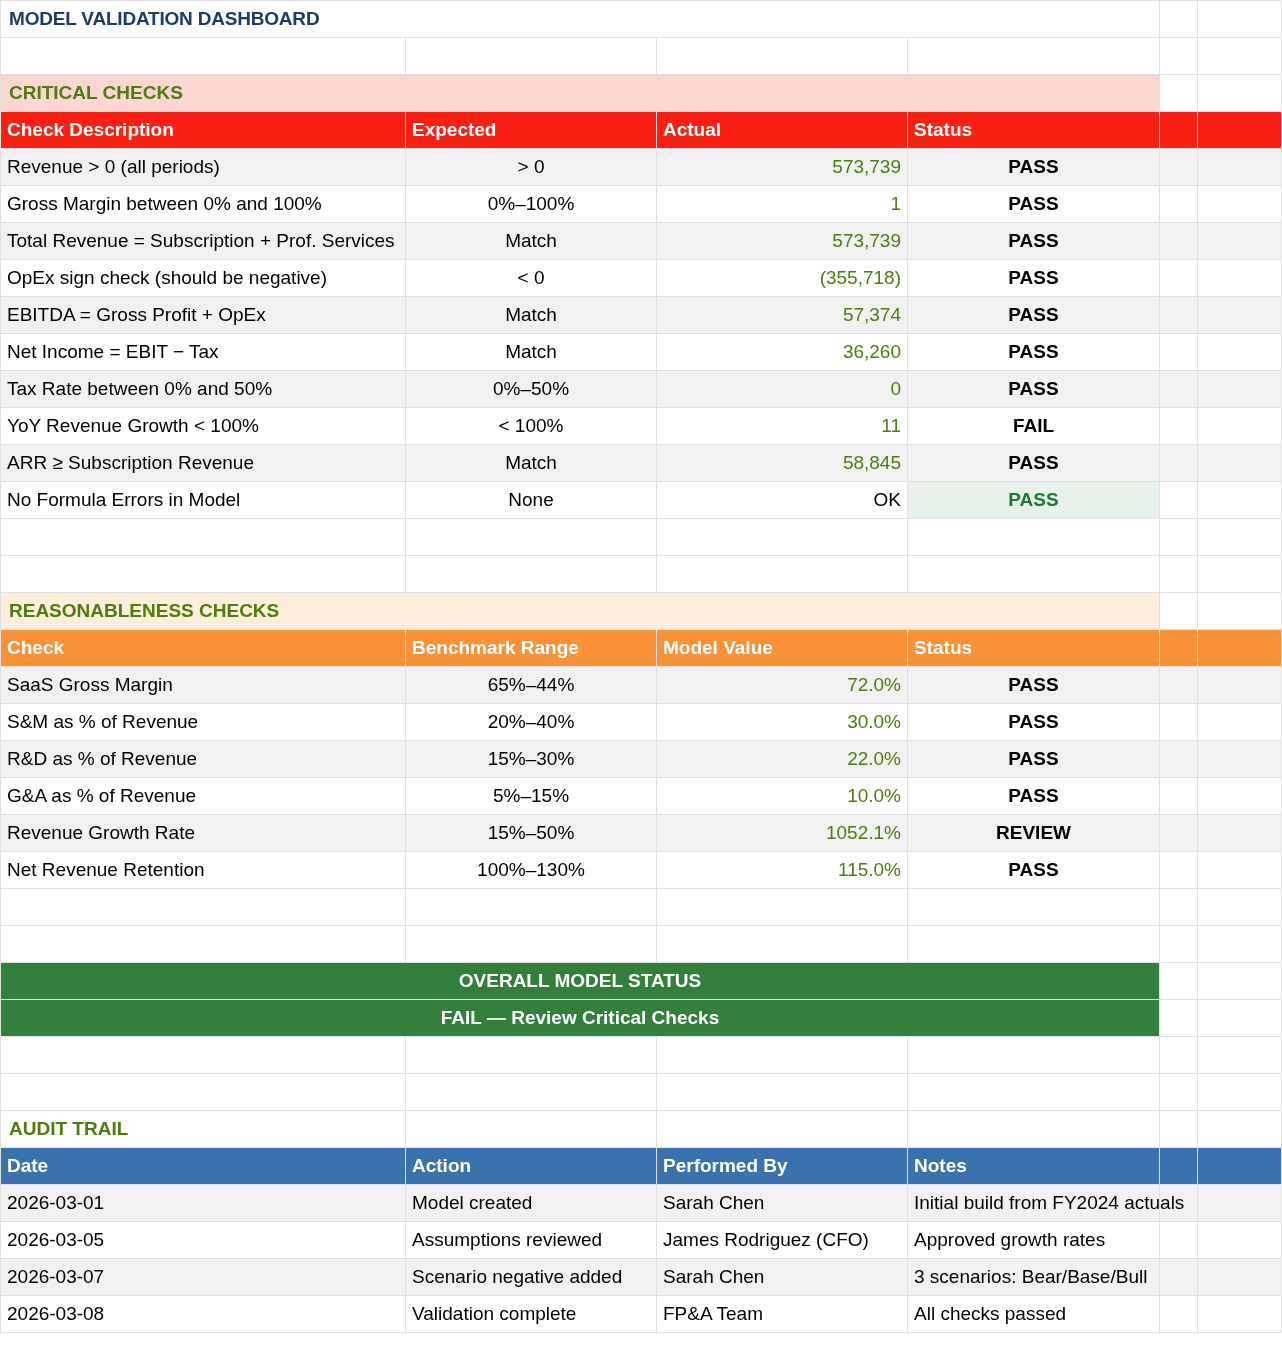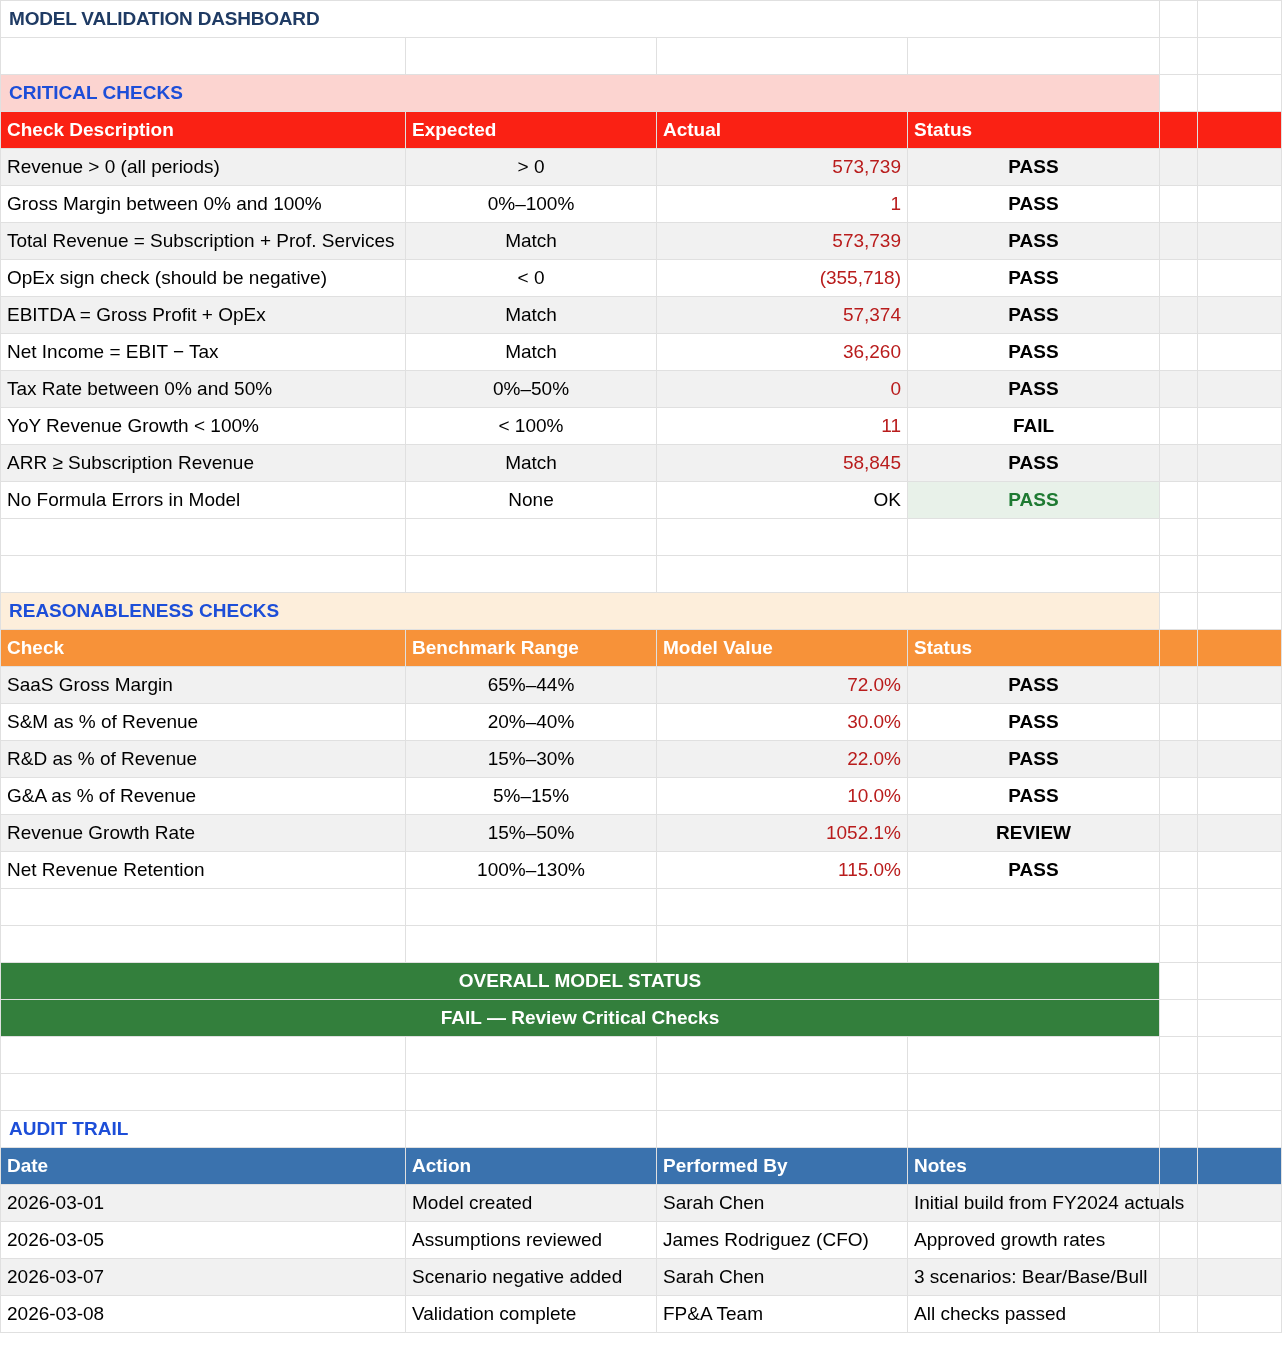--- a/index.html
+++ b/index.html
@@ -56,21 +56,21 @@
     font-weight: bold;
     color: #1f3b64;
     letter-spacing: -0.2px;
     padding-left: 8px !important;
   }
 
   
   .section-label {
     font-size: 22px;
     font-weight: bold;
-    color: #1d4ed8;
+    color: #4d7c0f;
     padding-left: 8px !important;
     height: 38px;
   }
   .sec-critical { background: #fcd4d0; }
   .sec-reason   { background: #fdeedb; }
   .sec-audit    { background: #ffffff; }
 
   
   .thead td {
     color: #ffffff;
@@ -85,21 +85,21 @@
 
   
   .band { background: #f1f1f1; }
   .clip {
     overflow: hidden;
     text-overflow: clip;
   }
   .ctr  { text-align: center; }
   .rgt  { text-align: right; }
   .lft  { text-align: left; }
-  .num-green { color: #b91c1c; }
+  .num-green { color: #4d7c0f; }
   .num-black { color: #000000; }
   .status {
     text-align: center;
     font-weight: bold;
   }
   .status-ok-fill {
     background: #e8f1e9;
     color: #1e7a32;
   }
 

